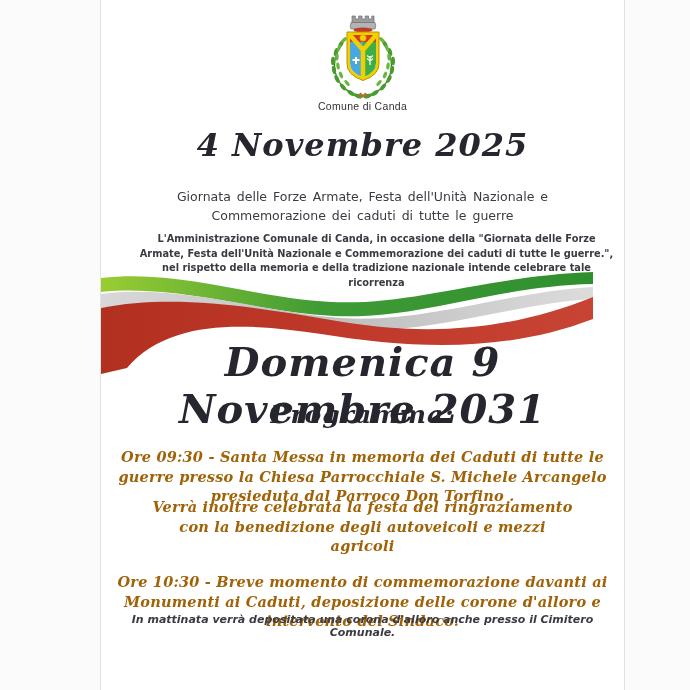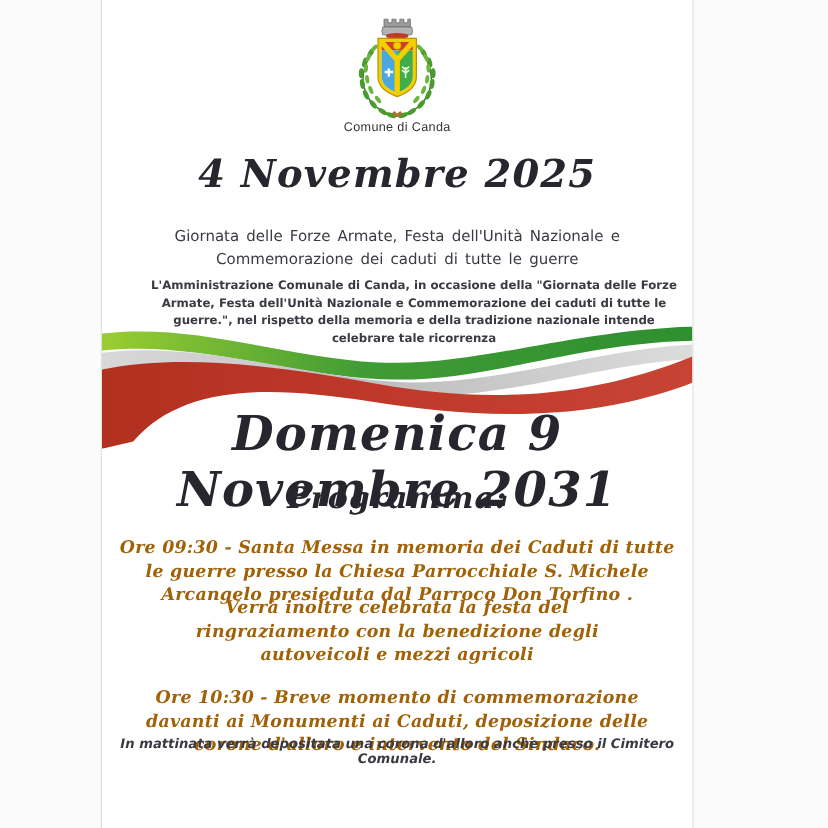--- a/index.html
+++ b/index.html
@@ -2,23 +2,23 @@
 <html><head>
 <meta charset="utf-8">
 <style>
   html,body{margin:0;padding:0;}
   body{
     width:690px;height:690px;position:relative;overflow:hidden;
     background:#fbfbfb;
     font-family:"Liberation Sans",sans-serif;
   }
   .page{
-    position:absolute;left:84px;top:0;width:492px;height:690px;
+    position:absolute;left:100px;top:0;width:492px;height:690px;
     background:#ffffff;
-    border-left:1px solid #e2e2e2;border-right:1px solid #e2e2e2;
+    border-left:1px solid #e2e2e2;border-right:1px solid #e2e2e2;padding-left:31px;
   }
   .center{position:absolute;left:0;right:0;text-align:center;}
   .emblem-wrap{top:14px;}
   .muni{top:100px;font-size:10.5px;color:#333;letter-spacing:.3px;}
   .prov{top:113px;font-size:8px;color:#555;letter-spacing:.2px;}
   .script{font-family:"DejaVu Serif",serif;font-style:italic;color:#26262e;}
   .title{top:126px;font-size:32px;font-weight:bold;letter-spacing:1px;}
   .subtitle{
     top:187px;left:26px;right:26px;font-size:12.5px;color:#3a3a42;
     font-family:"DejaVu Sans",sans-serif;line-height:1.55;word-spacing:2px;

